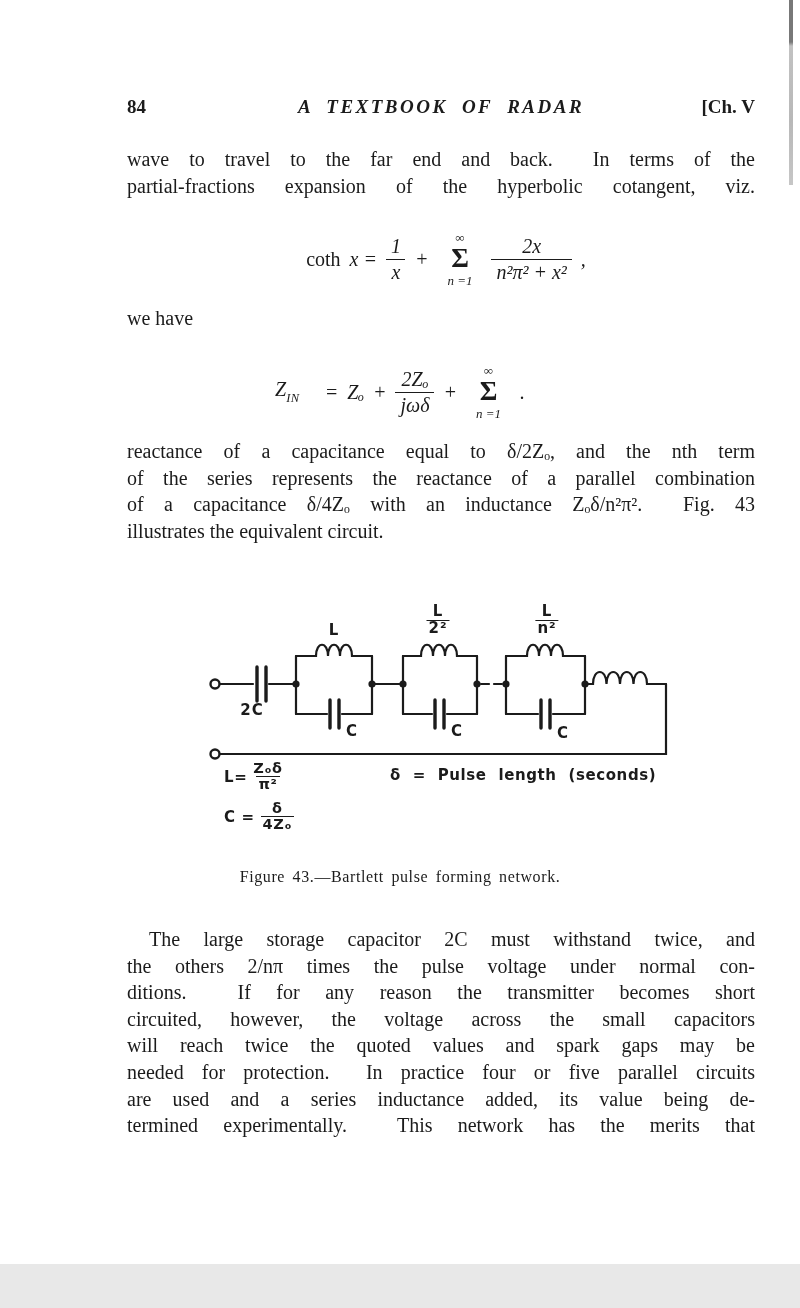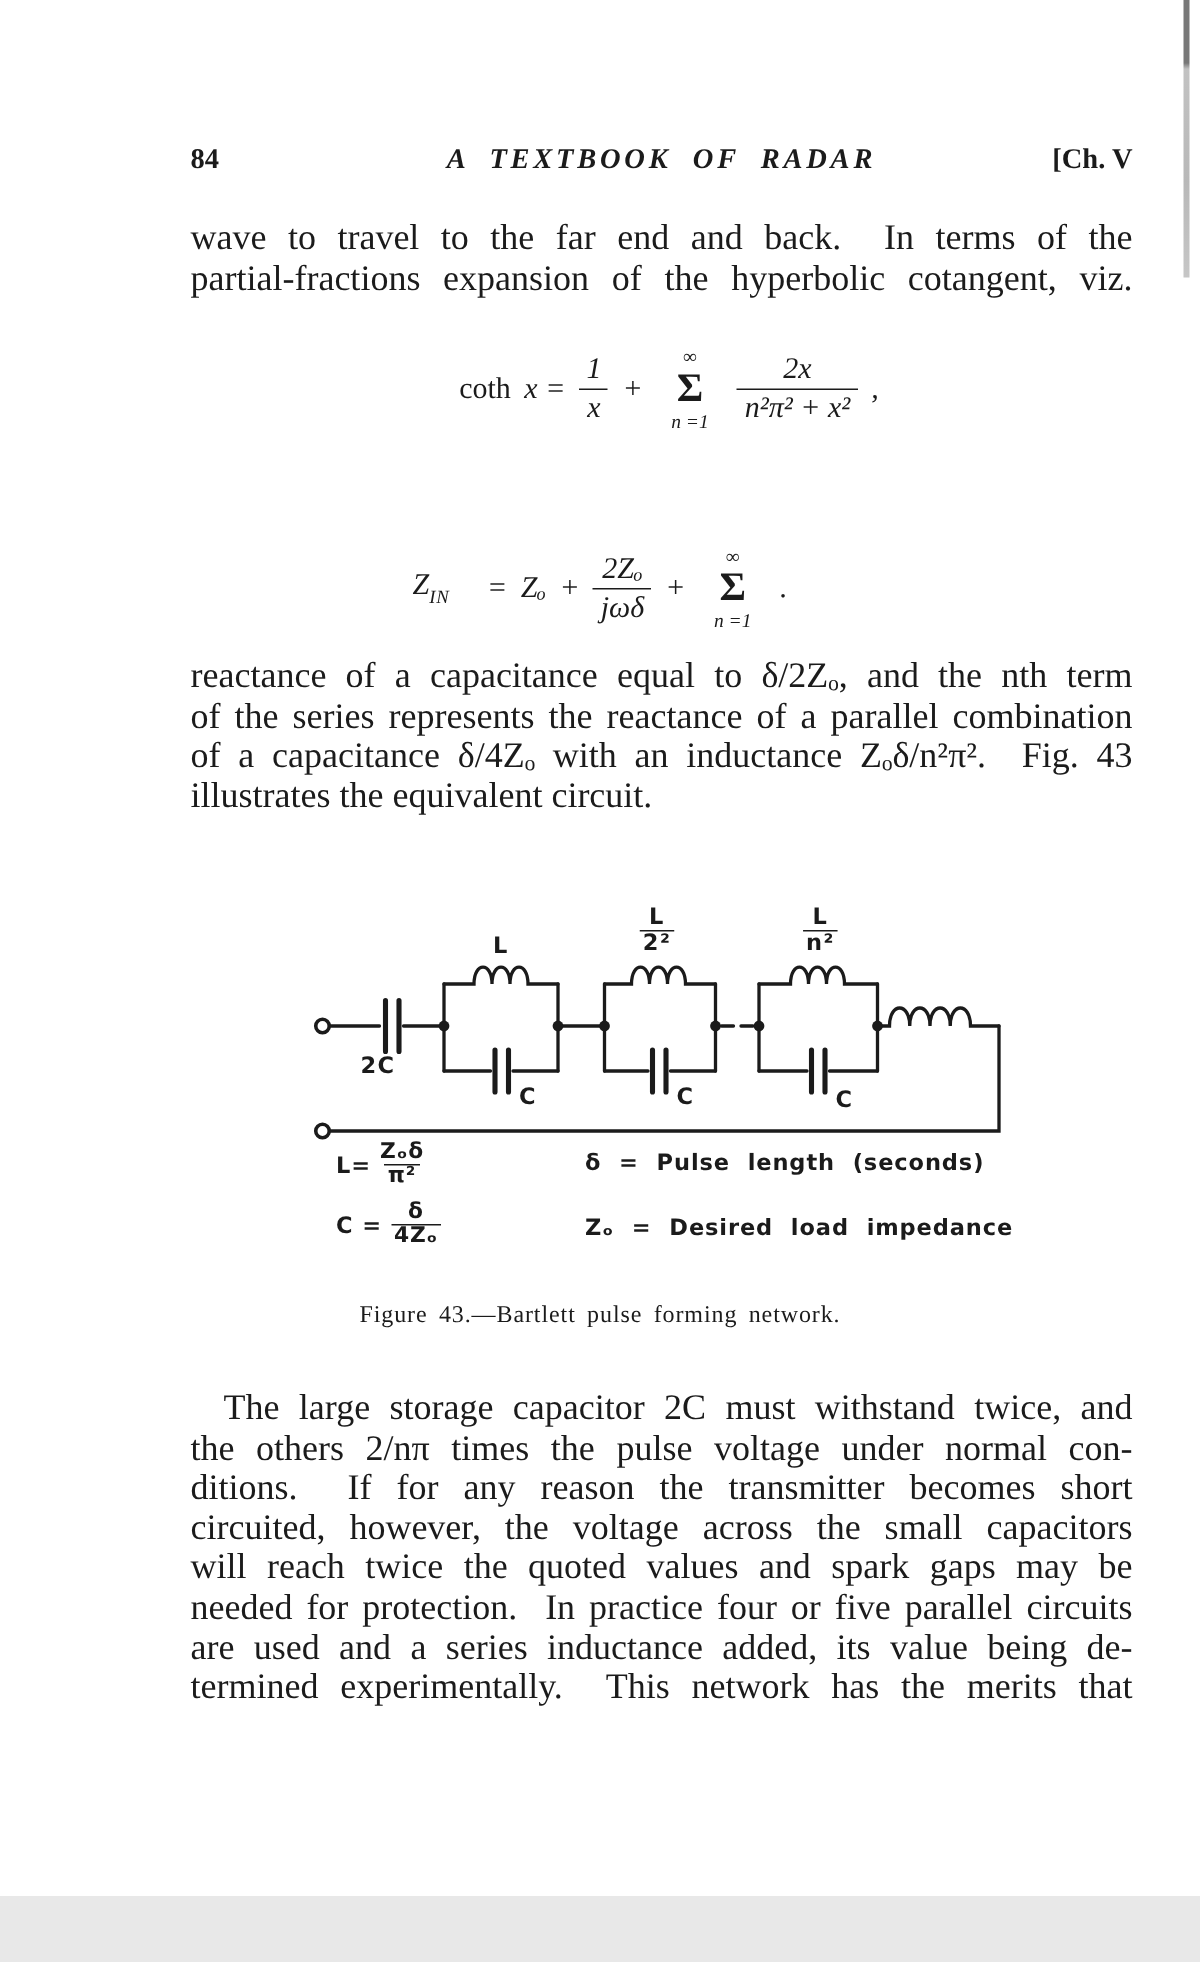--- a/index.html
+++ b/index.html
@@ -5,21 +5,21 @@
   html,body{margin:0;padding:0;background:#e8e8e8;}
   .page{position:relative;width:800px;height:1264px;background:#ffffff;overflow:hidden;
         font-family:"Liberation Serif","DejaVu Serif",serif;color:#1b1b1b;}
   
   .header{position:absolute;left:127px;top:96px;width:628px;display:grid;
           grid-template-columns:90px 1fr 90px;align-items:baseline;font-size:19px;}
   .pagenum{font-weight:bold;}
   .booktitle{text-align:center;font-style:italic;font-weight:600;letter-spacing:2.5px;word-spacing:7px;}
   .chapter{text-align:right;font-weight:bold;}
   
-  .textblock{position:absolute;left:127px;width:628px;font-size:24px;line-height:26.6px;}
+  .textblock{position:absolute;left:127px;width:628px;font-size:20px;line-height:26.6px;}
   .tline{text-align:justify;text-align-last:justify;white-space:pre-wrap;}
   .tline.lastline{text-align-last:left;}
   .tline.indent{text-indent:22px;}
   
   .formula{position:absolute;left:0;width:800px;display:flex;align-items:center;
            justify-content:center;font-size:20px;font-style:italic;height:92px;gap:9px;}
   .fn{font-style:normal;}
   .frac{display:inline-flex;flex-direction:column;align-items:center;line-height:1.15;}
   .frac .num{padding:0 5px 1px;}
   .frac .den{border-top:1.8px solid #1b1b1b;padding:1px 5px 0;}
@@ -78,20 +78,23 @@
       <span class="sigma">Σ</span>
       <span class="lim">n =1</span>
     </span>
     <span class="frac">
         <span class="num">2x</span>
         <span class="den">n²π² + x²</span>
       </span>
     <span>,</span>
   </div>
 
+  <div class="textblock" style="top:305px">
+    <div class="tline lastline">we have</div>
+  </div>
 
   <div class="formula" style="top:346px">
     <span><span>Z</span><span class="subsc">IN</span></span>
     <span>=</span>
     <span>Zₒ</span>
     <span>+</span>
     <span class="frac">
         <span class="num">2Zₒ</span>
         <span class="den">jωδ</span>
       </span>
@@ -179,21 +182,20 @@
       </span>
   </div>
   <div class="figdef" style="left:224px;top:801px">
     <span>C =</span>
     <span class="ffrac">
         <span>δ</span>
         <span class="den">4Zₒ</span>
       </span>
   </div>
   <div class="figdef wide" style="left:390px;top:766px">δ = Pulse length (seconds)</div>
-  <div class="figdef wide" style="left:390px;top:809px">Zₒ = Desired load impedance</div>
 
   <div class="caption">Figure 43.—Bartlett pulse forming network.</div>
 
   <div class="textblock" style="top:926px">
     <div class="tline indent">The large storage capacitor 2C must withstand twice, and</div>
     <div class="tline">the others 2/nπ times the pulse voltage under normal con-</div>
     <div class="tline">ditions.  If for any reason the transmitter becomes short</div>
     <div class="tline">circuited, however, the voltage across the small capacitors</div>
     <div class="tline">will reach twice the quoted values and spark gaps may be</div>
     <div class="tline">needed for protection.  In practice four or five parallel circuits</div>

